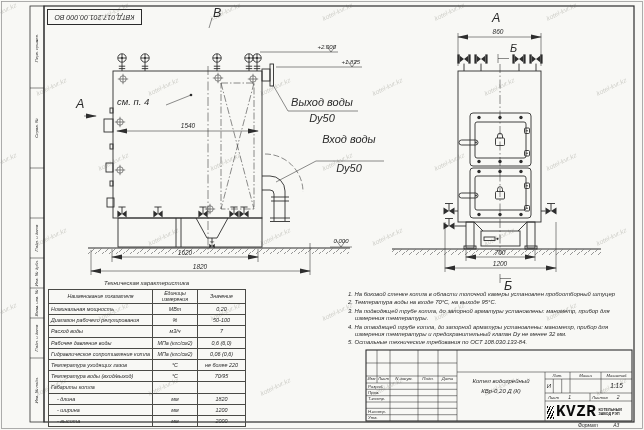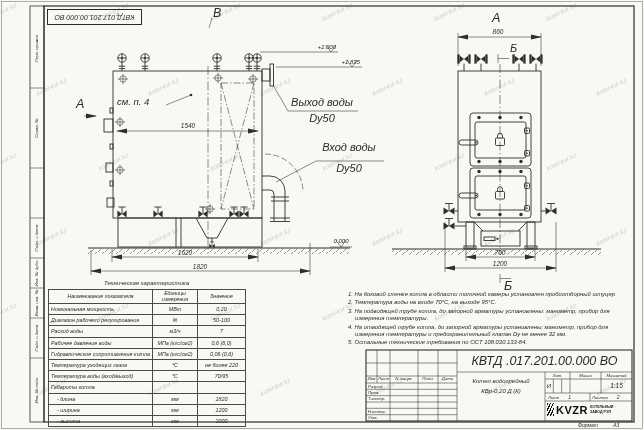--- a/index.html
+++ b/index.html
@@ -24,21 +24,21 @@
   #tech th{height:13px;font-size:5.2px;text-align:center;font-weight:normal;line-height:1.15;}
   #tech td{height:10.2px;text-align:center;}
   #tech td.c-name{text-align:left;white-space:pre;}
   #notes{position:absolute;left:348px;top:291px;width:290px;}
   .note{font-size:5.9px;font-style:italic;color:#2a2a2a;line-height:1.25;margin-bottom:1px;
       text-indent:-7px;padding-left:7px;}
   .vert{position:absolute;transform:rotate(-90deg);font-size:4.3px;font-style:italic;color:#2a2a2a;
       text-align:center;height:14px;line-height:14px;white-space:nowrap;}
   #logo{position:absolute;left:547px;top:403px;display:flex;align-items:center;gap:2px;}
   #coil{width:7px;height:13px;background:repeating-linear-gradient(115deg,#111 0 1.2px,transparent 1.2px 2.6px);}
-  #kvzr{font-weight:900;font-size:11px;color:#0c0c0c;letter-spacing:.5px;}
+  #kvzr{font-weight:900;font-size:16px;color:#0c0c0c;letter-spacing:.5px;font-family:Liberation Mono, monospace;}
   .co{font-size:3.6px;line-height:1.2;font-weight:bold;color:#222;}
 </style>
 </head>
 <body>
 
 <div id="sheet">
 
   <div id="watermarks">
       <span class="wm" style="left: -15px; top: 8px;">kotel-kvr.kz</span>
       <span class="wm" style="left: 97px; top: 8px;">kotel-kvr.kz</span>
@@ -326,21 +326,21 @@
   <div class="t f12" style="left:76px;top:98px;">А</div>
   <div class="t f10" style="left:117px;top:97px;">см. п. 4</div>
   <div class="t f65 ctr" style="left:168px;top:123px;width:40px;">1540</div>
   <div class="t f65 ctr" style="left:165px;top:249.5px;width:40px;">1620</div>
   <div class="t f65 ctr" style="left:180px;top:263.5px;width:40px;">1820</div>
   <div class="t f6 rgt" style="left:296px;top:44px;width:40px;">+2.000</div>
   <div class="t f6 rgt" style="left:320px;top:59px;width:40px;">+1.835</div>
   <div class="t f6 ctr" style="left:326px;top:237.5px;width:30px;">0.000</div>
   <div class="t f11 ctr" style="left:286px;top:97px;width:72px;">Выход воды</div>
   <div class="t f11 ctr" style="left:294px;top:113px;width:56px;">Dy50</div>
-  <div class="t f11 ctr" style="left:314px;top:142px;width:70px;">Вход воды</div>
+  <div class="t f11 ctr" style="left:314px;top:134px;width:70px;">Вход воды</div>
   <div class="t f11 ctr" style="left:322px;top:163px;width:54px;">Dy50</div>
   <div class="t f12" style="left:492px;top:12px;">А</div>
   <div class="t f65 ctr" style="left:478px;top:28.5px;width:40px;">860</div>
   <div class="t f11" style="left:510px;top:43px;">Б</div>
   <div class="t f65 ctr" style="left:480px;top:249.5px;width:40px;">700</div>
   <div class="t f65 ctr" style="left:478px;top:260.5px;width:44px;">1200</div>
   <div class="t f12" style="left:504px;top:280px;">Б</div>
 
   <div class="t f6 ctr" style="left:60px;top:280px;width:173px;">Техническая характеристика</div>
   <table id="tech">
@@ -416,21 +416,20 @@
   </table>
 
   <div id="notes">
       <div class="note">1. На боковой стенке котла в области топочной камеры установлен пробоотборный штуцер</div>
       <div class="note">2. Температура воды на входе 70°С, на выходе 95°С.</div>
       <div class="note">3. На подводящей трубе котла, до запорной арматуры установлены: манометр, прибор для измерения температуры.</div>
       <div class="note">4. На отводящей трубе котла, до запорной арматуры установлены: манометр, прибор для измерения температуры и предохранительный клапан Dу не менее 32 мм.</div>
       <div class="note">5. Остальные технические требования по ОСТ 108.030.133-84.</div>
     </div>
 
-  <div class="t f12 ctr" style="left:458px;top:355px;width:173px;">КВТД .017.201.00.000  ВО</div>
   <div class="t f4 ctr" style="left:366px;top:377px;width:11px;">Изм</div>
   <div class="t f4 ctr" style="left:377px;top:377px;width:13px;">Лист</div>
   <div class="t f4 ctr" style="left:390px;top:377px;width:28px;">N докум.</div>
   <div class="t f4 ctr" style="left:418px;top:377px;width:20px;">Подп.</div>
   <div class="t f4 ctr" style="left:438px;top:377px;width:19px;">Дата</div>
   <div class="t f4" style="left:368px;top:384.5px;">Разраб.</div>
   <div class="t f4" style="left:368px;top:390.8px;">Пров.</div>
   <div class="t f4" style="left:368px;top:397.1px;">Т.контр.</div>
   <div class="t f4" style="left:368px;top:409.8px;">Н.контр.</div>
   <div class="t f4" style="left:368px;top:416.1px;">Утв.</div>

